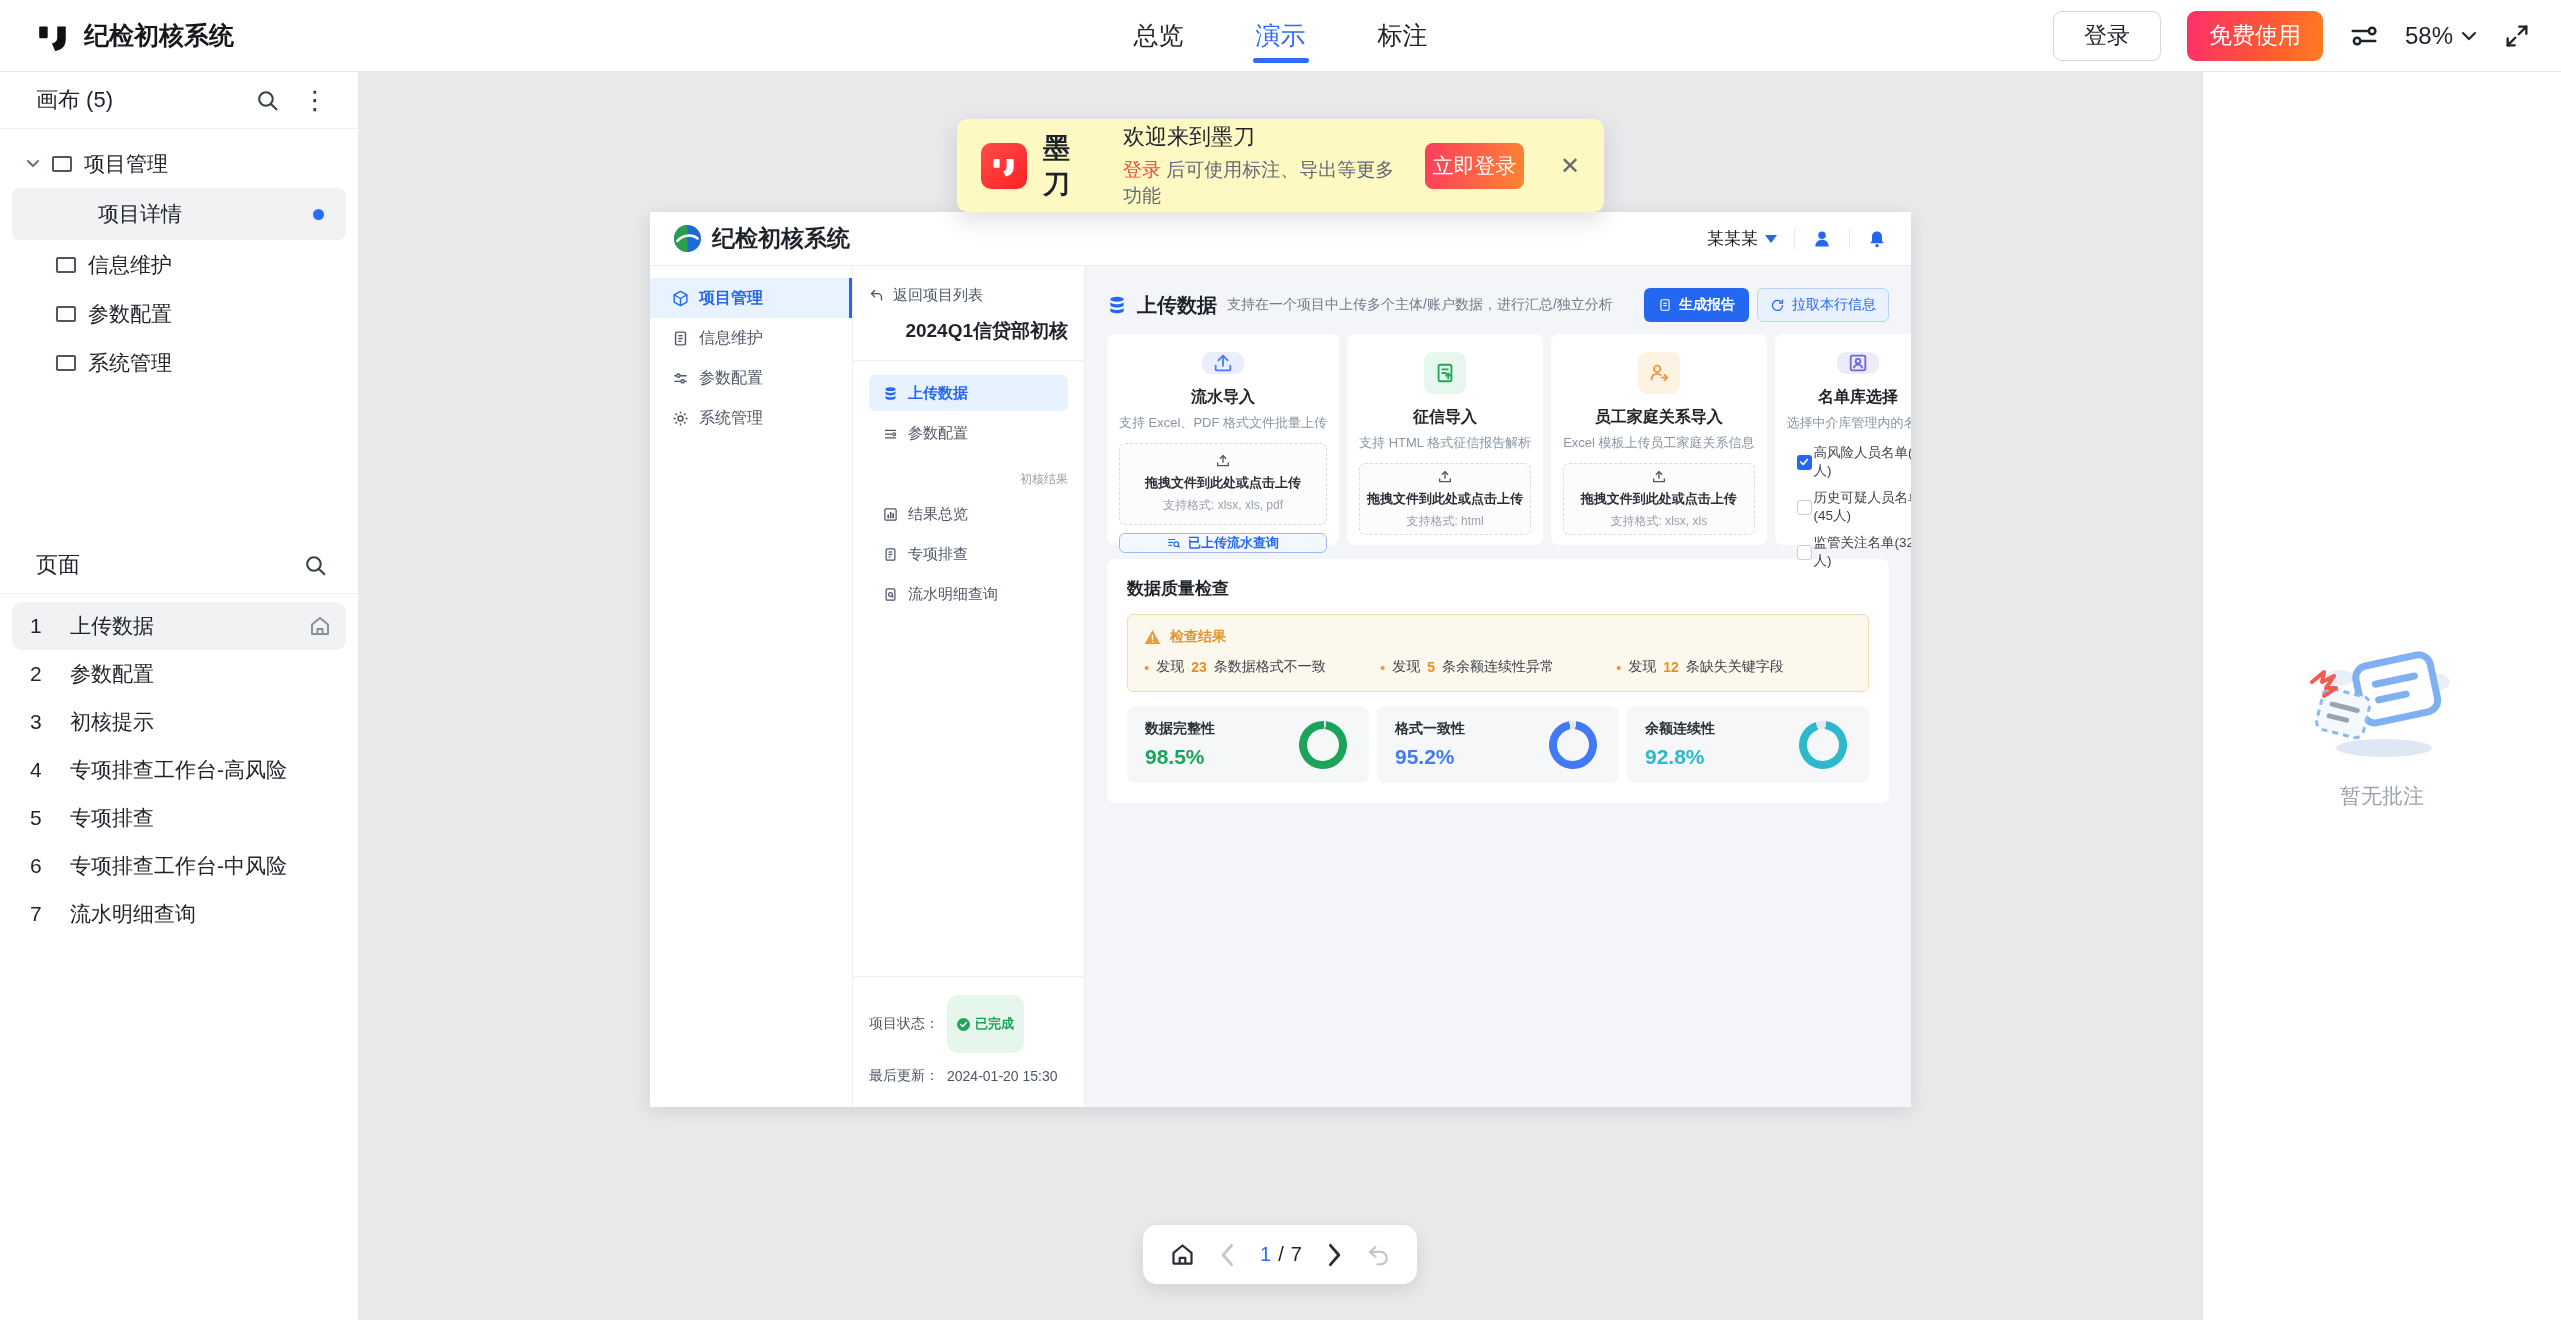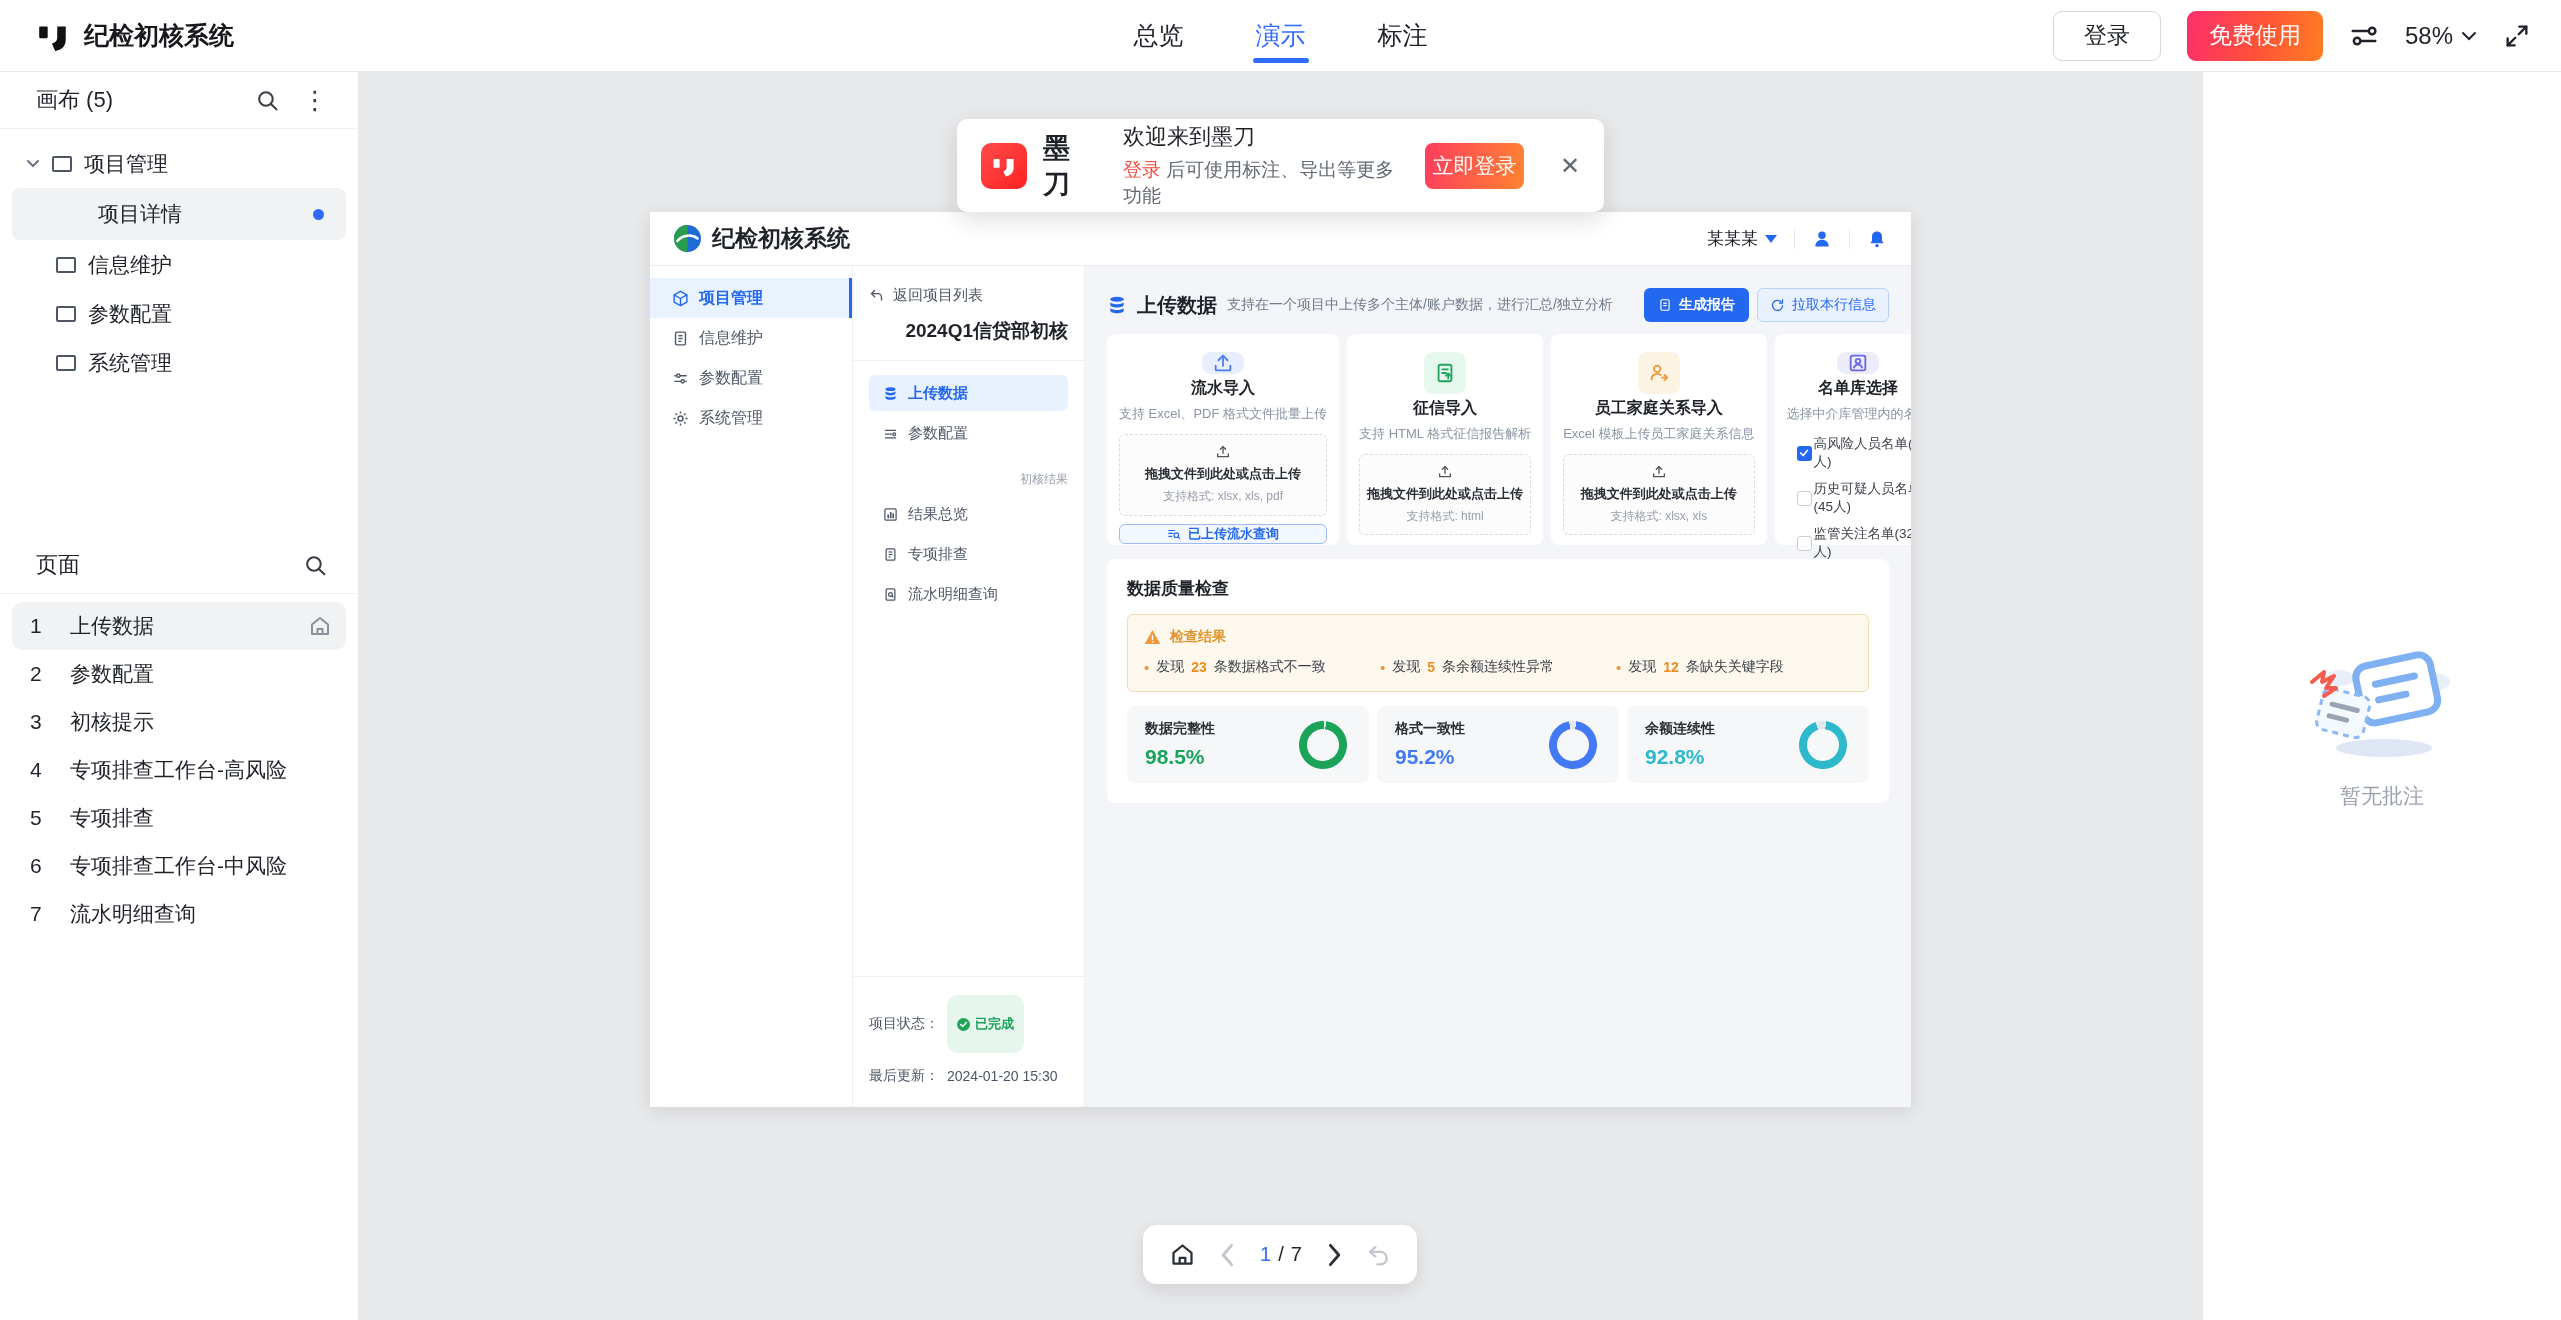--- a/index.html
+++ b/index.html
@@ -45,21 +45,21 @@
   .page-label{flex:1;}
   .page-home{color:#8b909a;}
 
   .empty-wrap{position:absolute;left:0;right:0;top:558px;text-align:center;}
   .empty-text{margin-top:16px;font-size:21px;color:#9ca3af;}
 
   
   .canvas{position:absolute;left:359px;right:359px;top:72px;bottom:0;background:#e8e9eb;overflow:hidden;}
 
   
-  .banner{position:absolute;left:598px;top:47px;width:647px;height:93px;background:#ffffff;border-radius:10px;box-shadow:0 8px 24px rgba(0,0,0,.13);display:flex;align-items:center;padding:0 24px;gap:16px;z-index:10;}
+  .banner{position:absolute;left:598px;top:47px;width:647px;height:93px;background:#fef9c3;border-radius:10px;box-shadow:0 8px 24px rgba(0,0,0,.13);display:flex;align-items:center;padding:0 24px;gap:16px;z-index:10;}
   .bn-logo{width:46px;height:46px;border-radius:10px;background:linear-gradient(135deg,#ff4b4b,#f22),#f5222d;display:flex;align-items:center;justify-content:center;flex:none;}
   .bn-brand{font-size:27px;font-weight:bold;color:#1f2329;margin-right:14px;}
   .bn-texts{display:flex;flex-direction:column;gap:5px;}
   .bn-title{font-size:22px;color:#1f2329;}
   .bn-sub{font-size:19px;color:#646a73;}
   .bn-sub .red{color:#f5483b;cursor:pointer;}
   .bn-cta{margin-left:auto;width:99px;height:46px;border:none;border-radius:8px;background:linear-gradient(100deg,#fd3d5e,#ff8431);color:#fff;font-size:21px;display:flex;align-items:center;justify-content:center;cursor:pointer;flex:none;}
   .bn-close{font-size:24px;color:#646a73;margin-left:20px;cursor:pointer;flex:none;}
 
   
@@ -97,21 +97,21 @@
   .btn-report{height:34px;padding:0 14px;border:none;border-radius:6px;background:#2468f2;color:#fff;font-size:14px;font-weight:bold;display:flex;align-items:center;gap:7px;cursor:pointer;}
   .btn-pull{height:34px;padding:0 12px;border:1px solid #b9d2fb;border-radius:6px;background:#e9f1fe;color:#2468f2;font-size:14px;display:flex;align-items:center;gap:7px;cursor:pointer;}
 
   .cards{display:grid;grid-template-columns:repeat(4,1fr);gap:8px;margin-top:12px;}
   .card{background:#fff;border-radius:8px;height:211px;padding:12px 12px 10px;display:flex;flex-direction:column;align-items:center;}
   .card-icon{width:42px;height:42px;border-radius:9px;display:flex;align-items:center;justify-content:center;margin-top:6px;}
   .ci-blue{background:#e8eefd;color:#4c7df0;}
   .ci-green{background:#e6f7ee;color:#21a55d;}
   .ci-orange{background:#fdf3e3;color:#f0983c;}
   .ci-purple{background:#ececfb;color:#6b68e3;}
-  .card-title{margin-top:4px;font-size:16px;font-weight:bold;color:#1f2329;}
+  .card-title{margin-top:13px;font-size:16px;font-weight:bold;color:#1f2329;}
   .card-desc{margin-top:6px;font-size:13px;color:#8a94a3;white-space:nowrap;}
   .dropzone{width:100%;margin-top:11px;border:1px dashed #d8dce2;border-radius:6px;background:#fcfcfd;display:flex;flex-direction:column;align-items:center;justify-content:center;gap:5px;flex:1;cursor:pointer;color:#3a3f47;}
   .dz-main{font-size:13px;font-weight:bold;color:#2a2f36;}
   .dz-fmt{font-size:12px;color:#9aa0ab;}
   .dz-short{flex:none;padding:9px 0 10px;}
   .btn-flow{width:100%;height:29px;margin-top:8px;border:1px solid #9db9f5;border-radius:6px;background:#f3f7ff;color:#2468f2;font-size:13px;font-weight:bold;display:flex;align-items:center;justify-content:center;gap:7px;cursor:pointer;}
   .opt-list{width:100%;margin-top:12px;display:flex;flex-direction:column;gap:9px;padding-left:10px;}
   .opt{display:flex;align-items:center;gap:2px;font-size:13.5px;color:#3a3f47;cursor:pointer;}
   .cb{width:15px;height:15px;border-radius:3px;flex:none;display:flex;align-items:center;justify-content:center;}
   .cb.on{background:#2468f2;color:#fff;}

